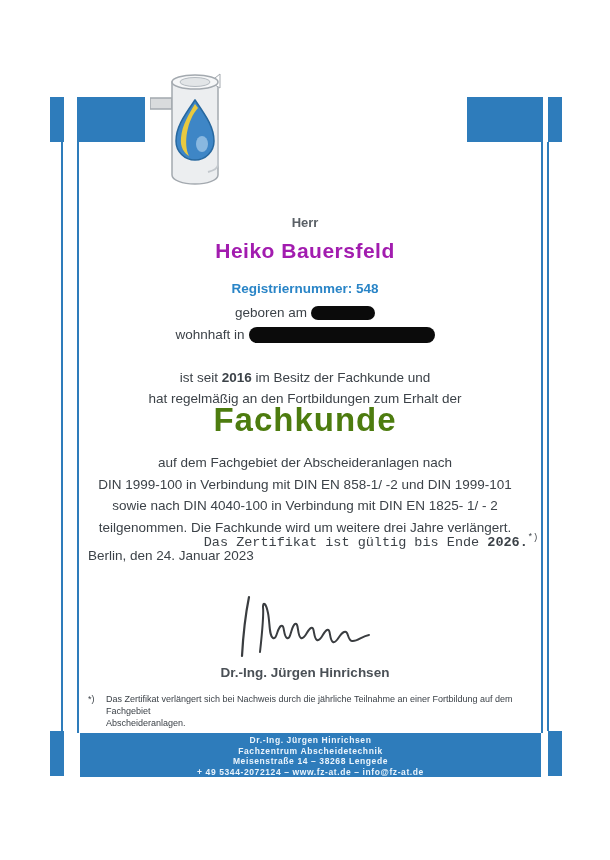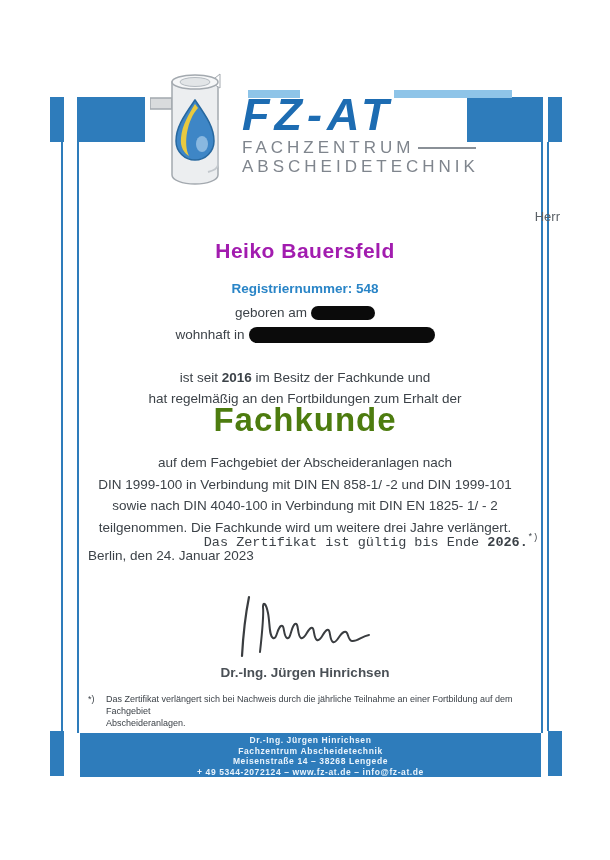--- a/index.html
+++ b/index.html
@@ -34,21 +34,21 @@
     letter-spacing:5px;line-height:46px;
   }
   .brand-accent{position:absolute;background:#8ec4e8;height:8px;top:-2px;}
   .brand-accent-left{left:6px;width:52px;}
   .brand-accent-right{left:152px;width:118px;}
   .brand-sub{color:#7f858d;font-size:17px;letter-spacing:4px;line-height:19px;}
   .brand-sub-row{display:flex;align-items:center;}
   .brand-dash{flex:0 0 58px;height:2px;background:#8a9097;margin-left:4px;}
   
   .content{position:absolute;left:50px;width:510px;text-align:center;}
-  .salutation{top:209px;font-size:13px;font-weight:normal;color:#5a6066;text-align:right;}
+  .salutation{top:215px;font-size:13px;font-weight:bold;color:#5a6066;}
   .recipient{top:239px;font-size:21px;font-weight:bold;color:#a21caf;letter-spacing:0.5px;}
   .regnum{top:281px;font-size:13.5px;font-weight:bold;color:#2a85c7;}
   .born-line{top:305px;font-size:13.5px;}
   .residence-line{top:327px;font-size:13.5px;}
   .redact{display:inline-block;background:#0b0b0b;vertical-align:middle;margin-left:4px;}
   .redact-born{width:64px;height:14px;border-radius:7px;}
   .redact-res{width:186px;height:16px;border-radius:8px;}
   .intro{top:367px;font-size:13.5px;line-height:21px;}
   .cert-title{top:401px;font-size:33px;font-weight:bold;color:#4d7c0f;letter-spacing:1px;}
   .bodytext{top:452px;font-size:13.5px;line-height:21.5px;}
@@ -87,32 +87,20 @@
       <path d="M60,12 l10,-8 v14 z" fill="#ffffff" stroke="#a3a9af" stroke-width="1"></path>
       <ellipse cx="45" cy="12" rx="23" ry="7" fill="#f6f7f8" stroke="#a3a9af" stroke-width="1.5"></ellipse>
       <ellipse cx="45" cy="12" rx="15" ry="4.5" fill="#e2e5e7" stroke="#b4bac0" stroke-width="1"></ellipse>
       <path d="M45,30 C56,46 64,57 64,71 a19,19 0 1 1 -38,0 C26,57 34,46 45,30 z" fill="#3e86c6" stroke="#27689f" stroke-width="1.5"></path>
       <path d="M45,34 C39,44 32,55 31,68 C30,77 34,83 39,86 C33,74 37,50 48,38 z" fill="#e9c93f"></path>
       <ellipse cx="52" cy="74" rx="6" ry="8" fill="#9cc4e6" opacity="0.8"></ellipse>
       <path d="M68,50 v45 a23,9 0 0 1 -10,7" fill="none" stroke="#c3c8cd" stroke-width="2"></path>
     </svg>
   </div>
 
-  <div class="brand">
-    <div style="position:relative;">
-      <div class="brand-accent brand-accent-left"></div>
-      <div class="brand-accent brand-accent-right"></div>
-      <div class="brand-name">FZ-AT</div>
-    </div>
-    <div class="brand-sub brand-sub-row">
-      <span>FACHZENTRUM</span>
-      <span class="brand-dash"></span>
-    </div>
-    <div class="brand-sub">ABSCHEIDETECHNIK</div>
-  </div>
 
   <div class="content salutation">Herr</div>
 
   <div class="content recipient">Heiko Bauersfeld</div>
 
   <div class="content regnum">Registriernummer: 548</div>
 
   <div class="content born-line">
     <span>geboren am</span><span class="redact redact-born"></span>
   </div>

